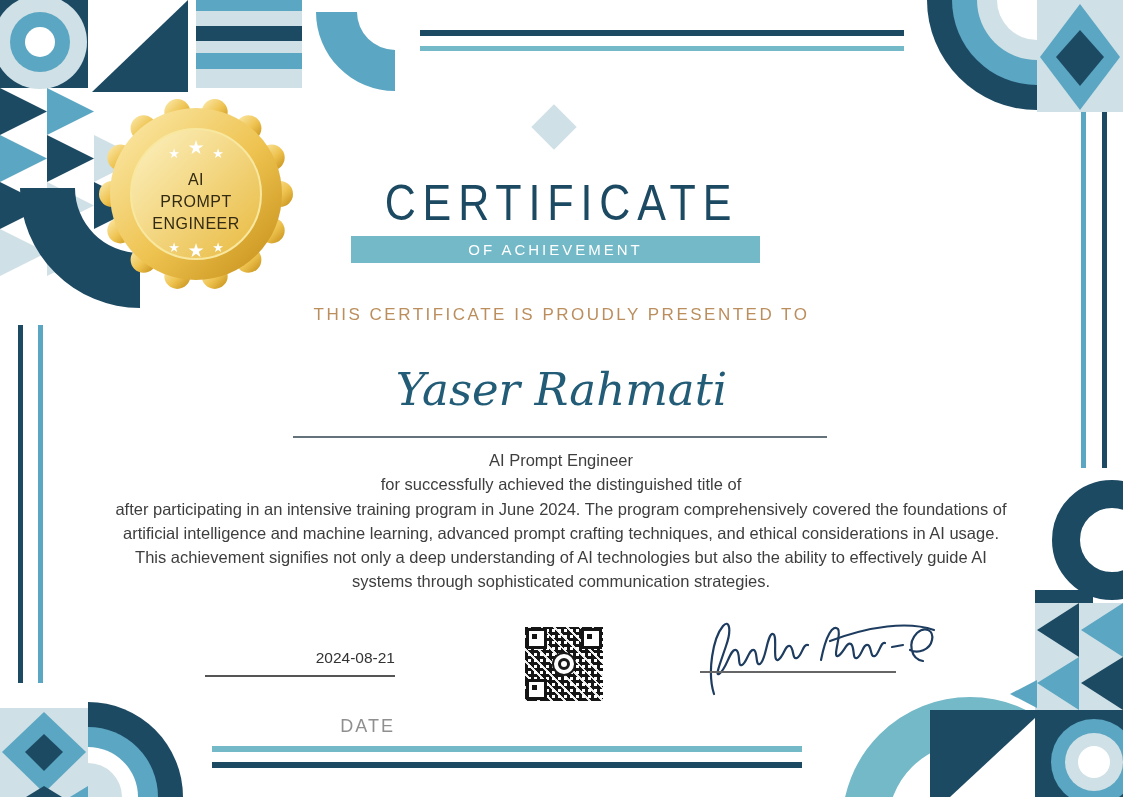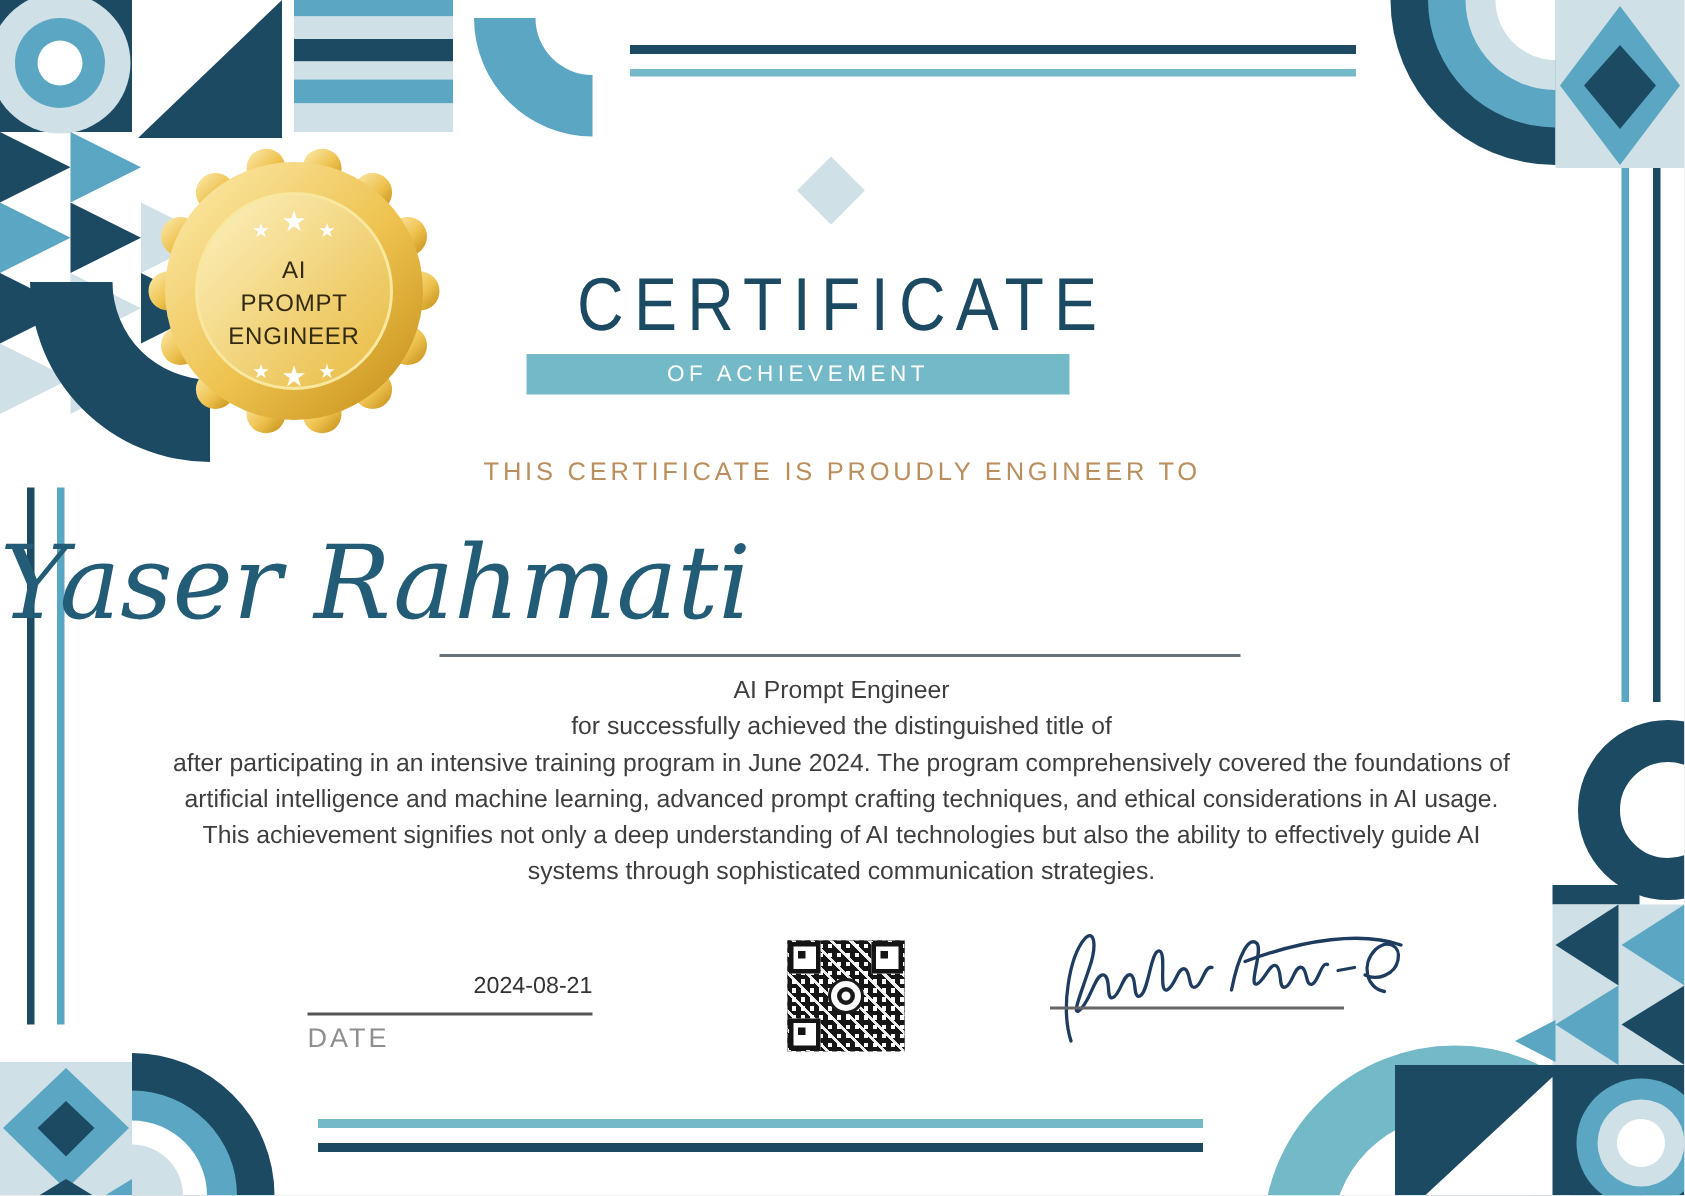--- a/index.html
+++ b/index.html
@@ -18,38 +18,38 @@
   .ln-navy{background:var(--navy,#1d4a63);}
   .ln-mid{background:var(--mid-blue,#5ba6c2);}
   .ln-teal{background:var(--teal,#74b9c7);}
 
   .diamond-deco{position:absolute;left:538px;top:111px;width:32px;height:32px;
         background:var(--light-blue,#cfe0e6);transform:rotate(45deg);}
 
   .title{position:absolute;left:0;right:0;top:174px;text-align:center;
         font-size:50px;letter-spacing:8px;color:var(--navy,#1d4a63);
         transform:scaleX(.86);font-weight:400;}
-  .subtitle-bar{position:absolute;left:351px;top:236px;width:362px;height:27px;
+  .subtitle-bar{position:absolute;left:351px;top:236px;width:409px;height:27px;
         background:var(--teal,#74b9c7);color:#fff;text-align:center;line-height:27px;
         font-size:15px;letter-spacing:3px;}
   .presented{position:absolute;left:0;right:0;top:305px;text-align:center;
         font-size:17px;letter-spacing:2.5px;color:var(--gold-text,#bb8e5d);}
   .recipient{position:absolute;left:0;right:0;top:346px;height:88px;line-height:88px;
-        text-align:left;font-family:"DejaVu Serif",serif;font-style:italic;
-        font-size:68px;color:var(--name-blue,#235c77);}
+        text-align:center;font-family:"DejaVu Serif",serif;font-style:italic;
+        font-size:45px;color:var(--name-blue,#235c77);}
   .name-underline{position:absolute;left:293px;top:436px;width:534px;height:2px;background:#64727c;}
   .bodytext{position:absolute;left:107px;top:448px;width:908px;text-align:center;
         font-size:16.5px;line-height:24.3px;color:var(--body-text,#3e3e3e);}
   .bodytext p{margin:0;}
 
   .date-value{position:absolute;left:205px;top:649px;width:190px;text-align:right;
         font-size:15.5px;color:#333;}
   .date-line{position:absolute;left:205px;top:675px;width:190px;height:2px;background:#555;}
-  .small-label{position:absolute;width:190px;text-align:left;font-size:18px;
-        letter-spacing:2px;color:var(--label-gray,#8f8f8f);}
+  .small-label{position:absolute;width:190px;text-align:right;font-size:18px;
+        letter-spacing:2px;color:var(--label-gray,#8f8f8f);margin-top:34px;}
   .date-label{left:205px;top:682px;}
   .sig-label{left:710px;top:675px;}
   .sig-line{position:absolute;left:700px;top:671px;width:196px;height:2px;background:#666;}
 
   .qr{position:absolute;left:525px;top:627px;width:78px;height:74px;
       background:
         repeating-linear-gradient(45deg, rgba(255,255,255,.92) 0 2px, transparent 2px 9px),
         repeating-linear-gradient(0deg, #161616 0 3px, transparent 3px 6px),
         repeating-linear-gradient(90deg, #161616 0 3px, #fff 3px 6px);}
   .qr .finder{position:absolute;width:15px;height:15px;border:3px solid #141414;background:#fff;}
@@ -183,21 +183,21 @@
     <text x="100" y="113" font-size="16" text-anchor="middle" letter-spacing="0.5" class="badge-txt">PROMPT</text>
     <text x="100" y="135" font-size="16" text-anchor="middle" letter-spacing="0.5" class="badge-txt">ENGINEER</text>
     <text x="78" y="158" font-size="13" text-anchor="middle" class="star">★</text>
     <text x="100" y="163" font-size="19" text-anchor="middle" class="star">★</text>
     <text x="122" y="158" font-size="13" text-anchor="middle" class="star">★</text>
   </svg>
 
   <div class="diamond-deco"></div>
   <div class="title">CERTIFICATE</div>
   <div class="subtitle-bar">OF ACHIEVEMENT</div>
-  <div class="presented">THIS CERTIFICATE IS PROUDLY ENGINEER TO</div>
+  <div class="presented">THIS CERTIFICATE IS PROUDLY PRESENTED TO</div>
 
   <div class="recipient">Yaser Rahmati</div>
   <div class="name-underline"></div>
 
   <div class="bodytext">
     <p>AI Prompt Engineer</p>
     <p>for successfully achieved the distinguished title of</p>
     <p>after participating in an intensive training program in June 2024. The program comprehensively covered the foundations of artificial intelligence and machine learning, advanced prompt crafting techniques, and ethical considerations in AI usage. This achievement signifies not only a deep understanding of AI technologies but also the ability to effectively guide AI systems through sophisticated communication strategies.</p>
   </div>
 

